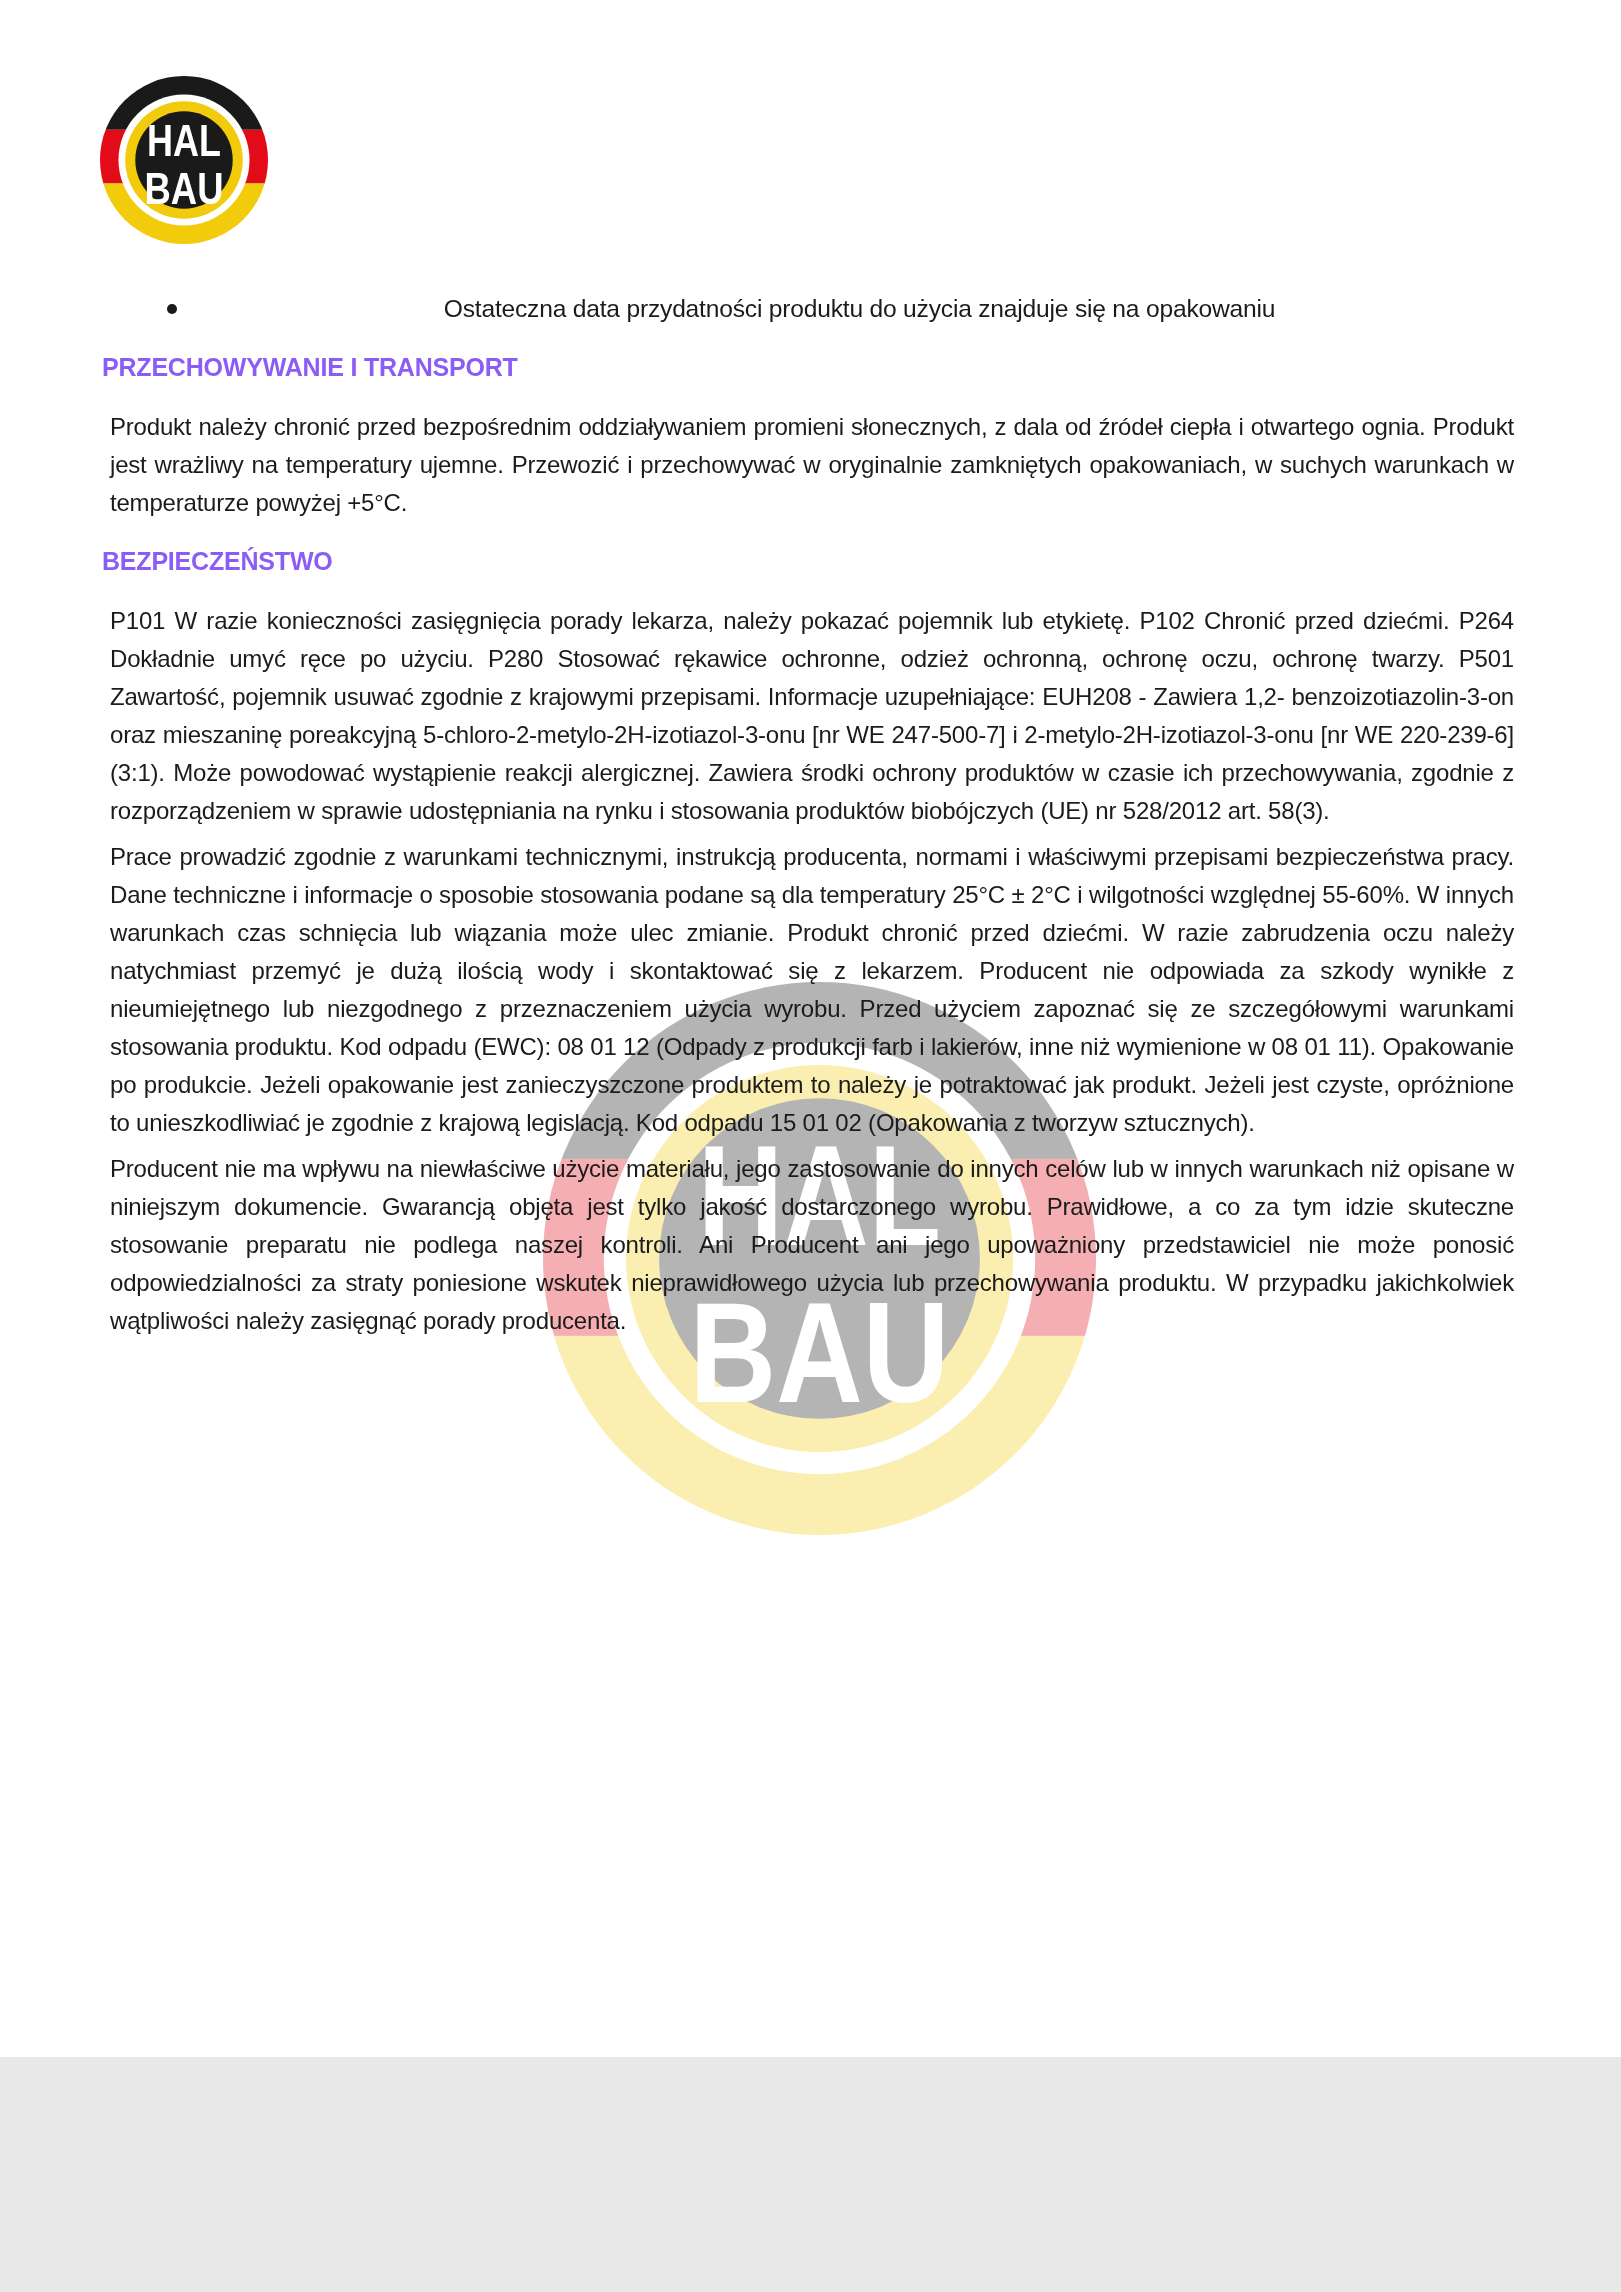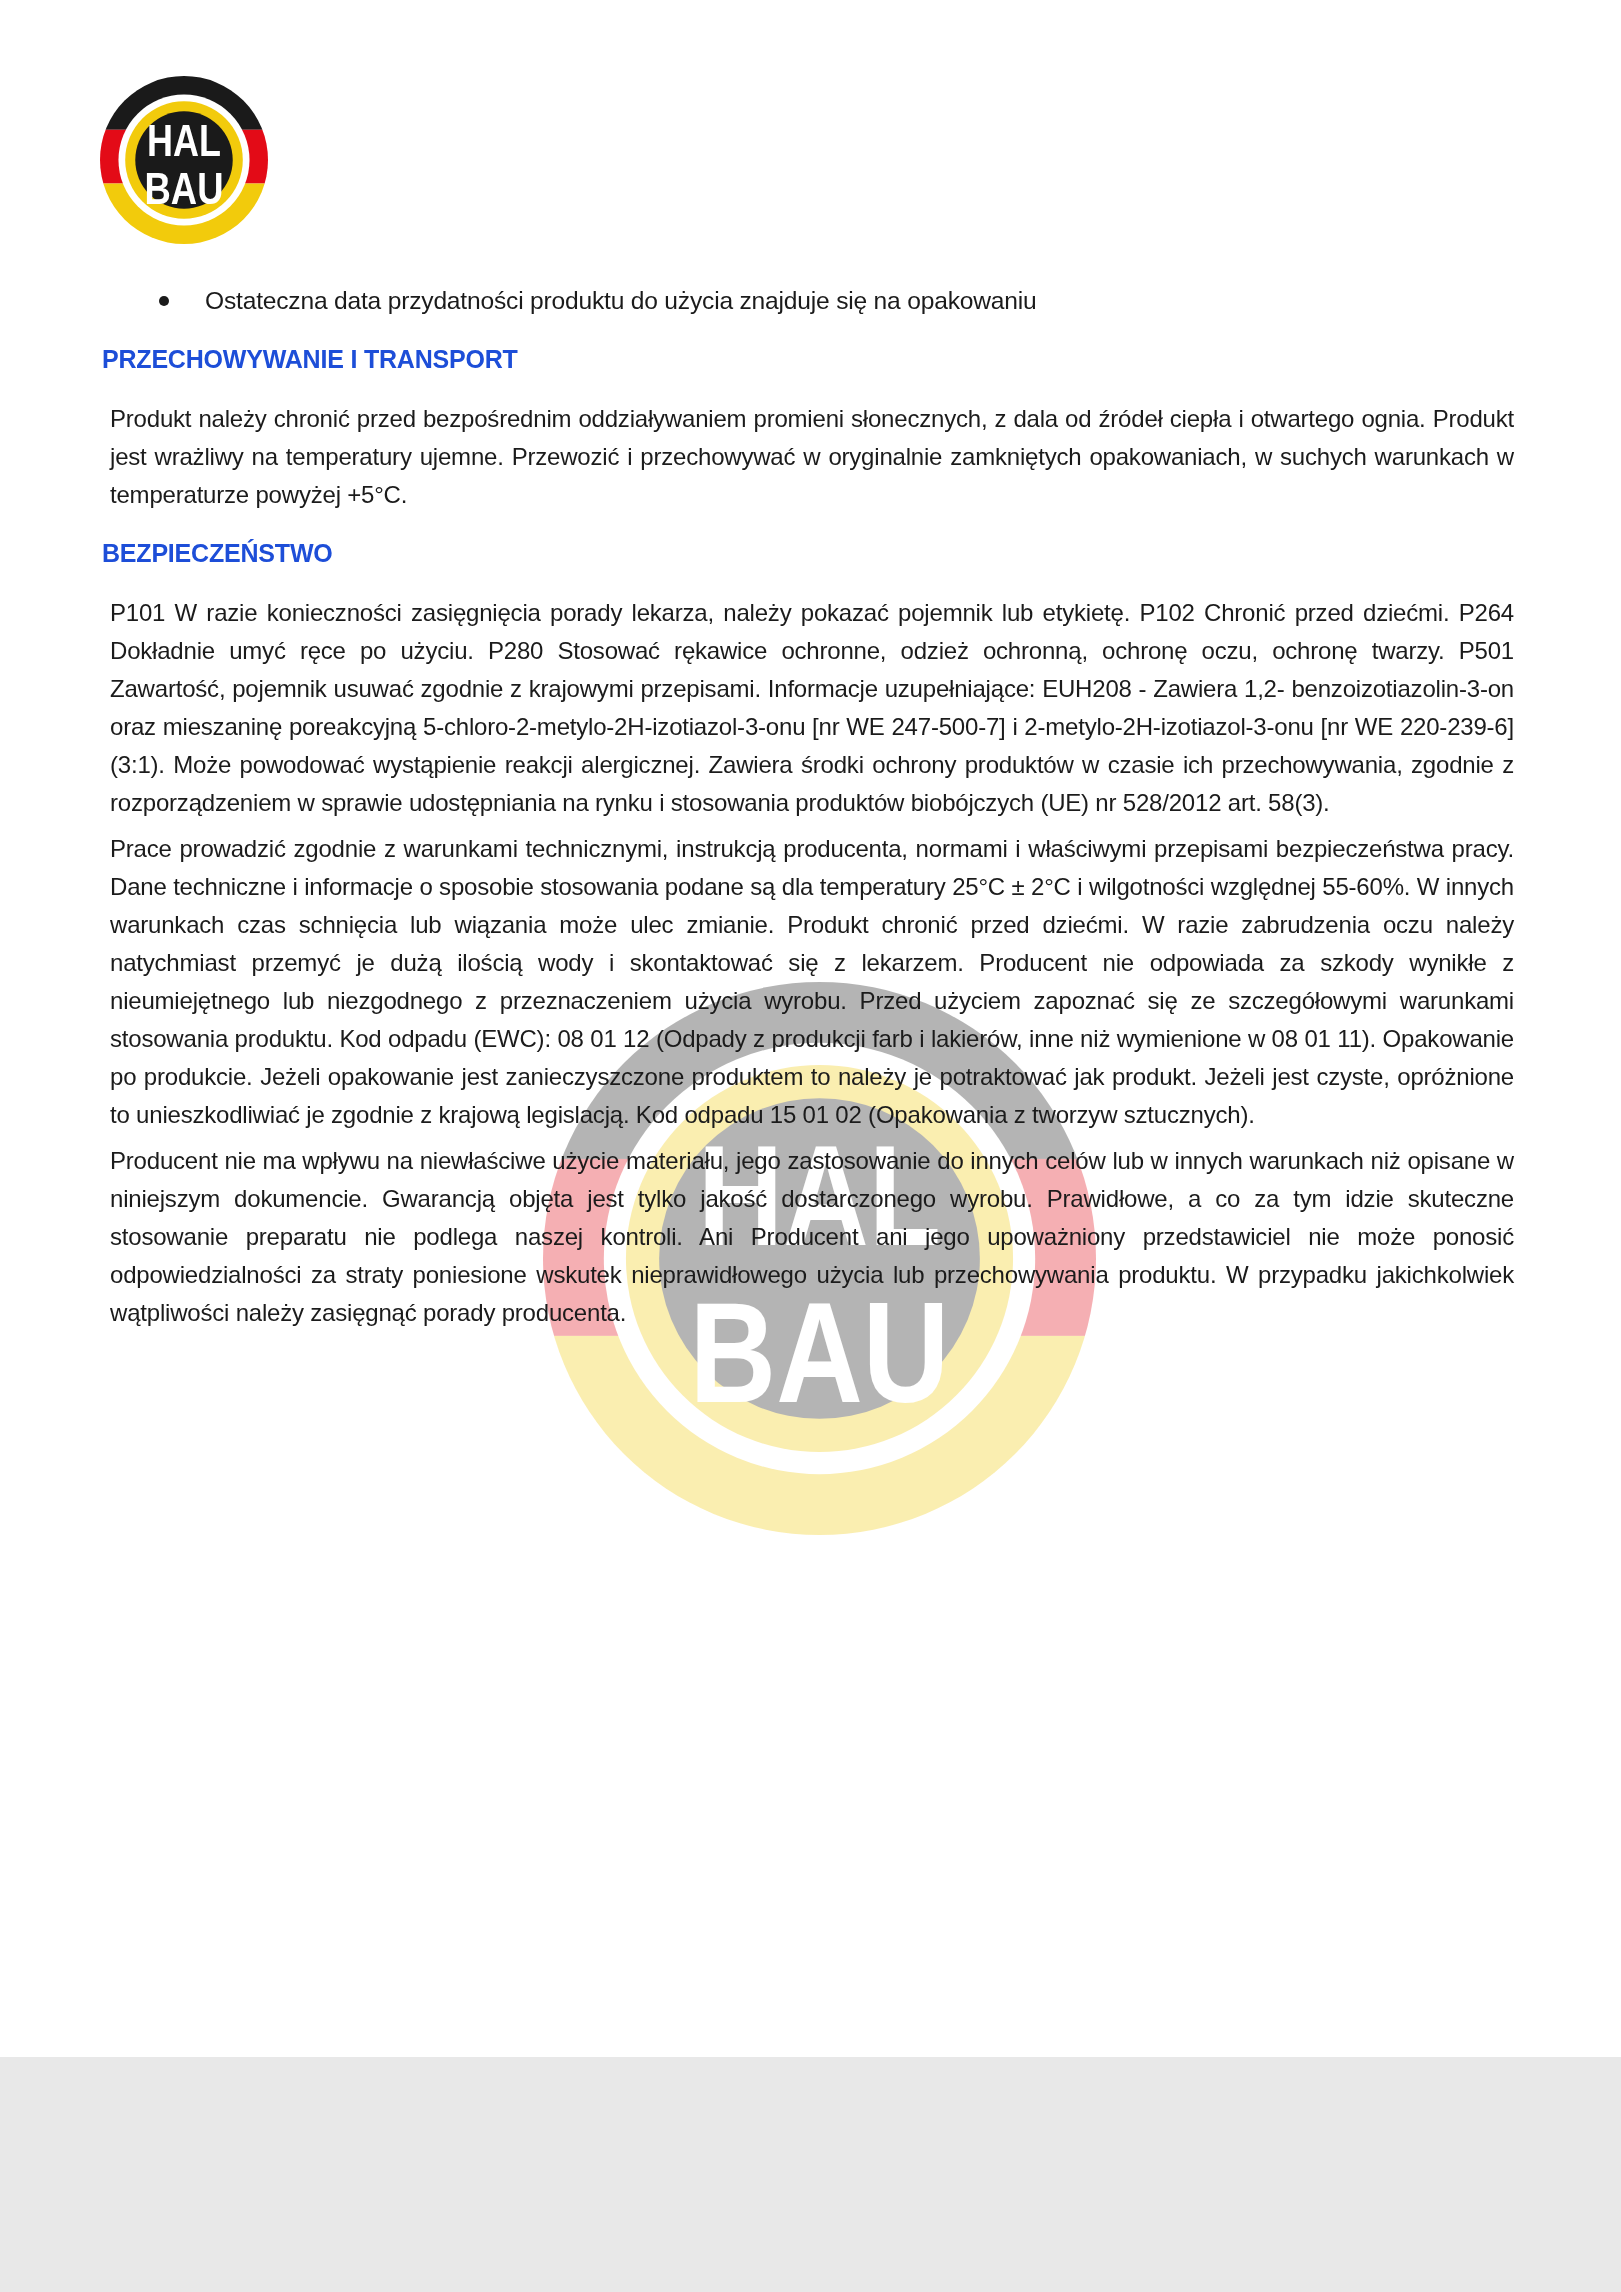--- a/index.html
+++ b/index.html
@@ -46,22 +46,23 @@
   }
   .content{
     position:absolute;
     left:102px;
     top:274px;
     width:1420px;
     z-index:1;
   }
   .content ul.bullets{
     list-style:none;
-    margin:8px;
+    margin:16px;
     padding:0;
+    text-align:center;
   }
   .content li{
     position:relative;
     padding-left:95px;
     font-size:24.6px;
     line-height:38px;
     letter-spacing:-0.2px;
   }
   .bullet-dot{
     position:absolute;
@@ -71,21 +72,21 @@
     height:9.9px;
     border-radius:50%;
     background:var(--text-color);
   }
   .content h2{
     font-size:25px;
     line-height:38px;
     font-weight:700;
     margin:19.7px 0 22.4px 0;
     letter-spacing:-0.2px;
-    color:#1d4ed8;
+    color:#8b5cf6;
   }
   .content p{
     margin:8px;
     font-size:24px;
     line-height:38px;
     text-align:justify;
     letter-spacing:-0.2px;
   }
   section{margin:0;}
 </style>

